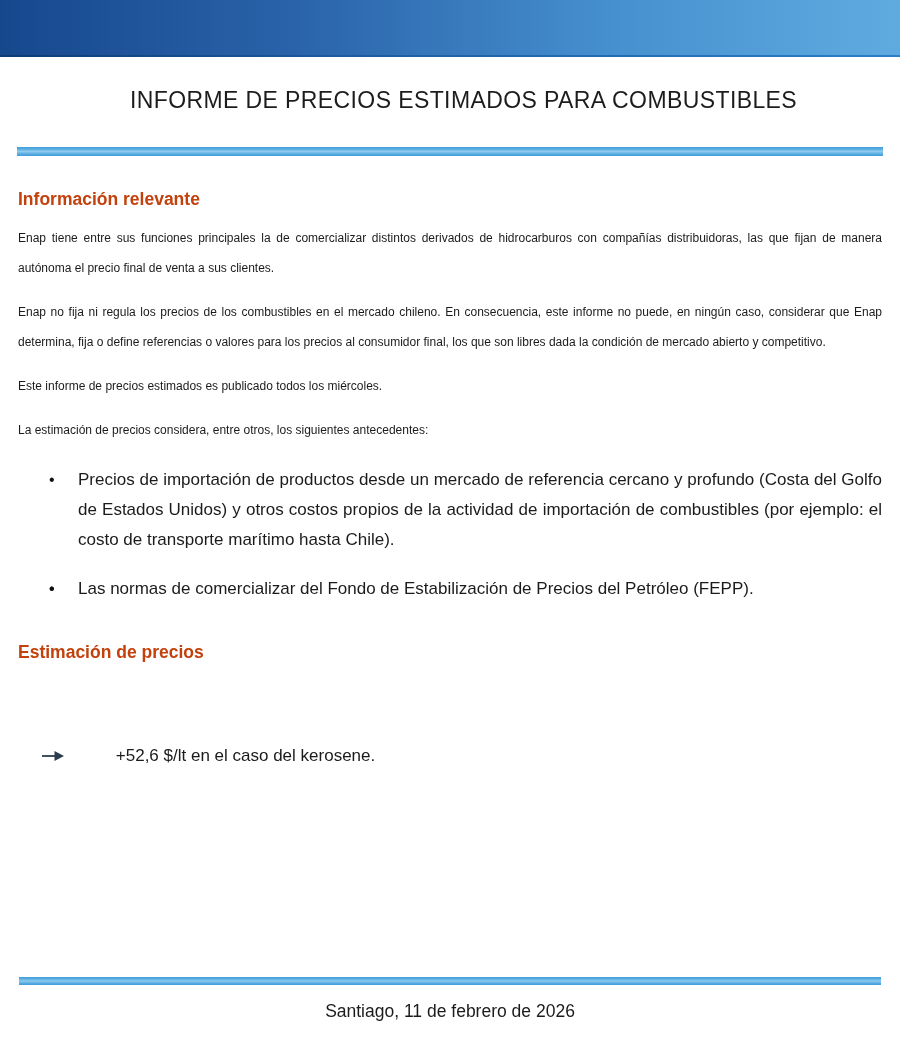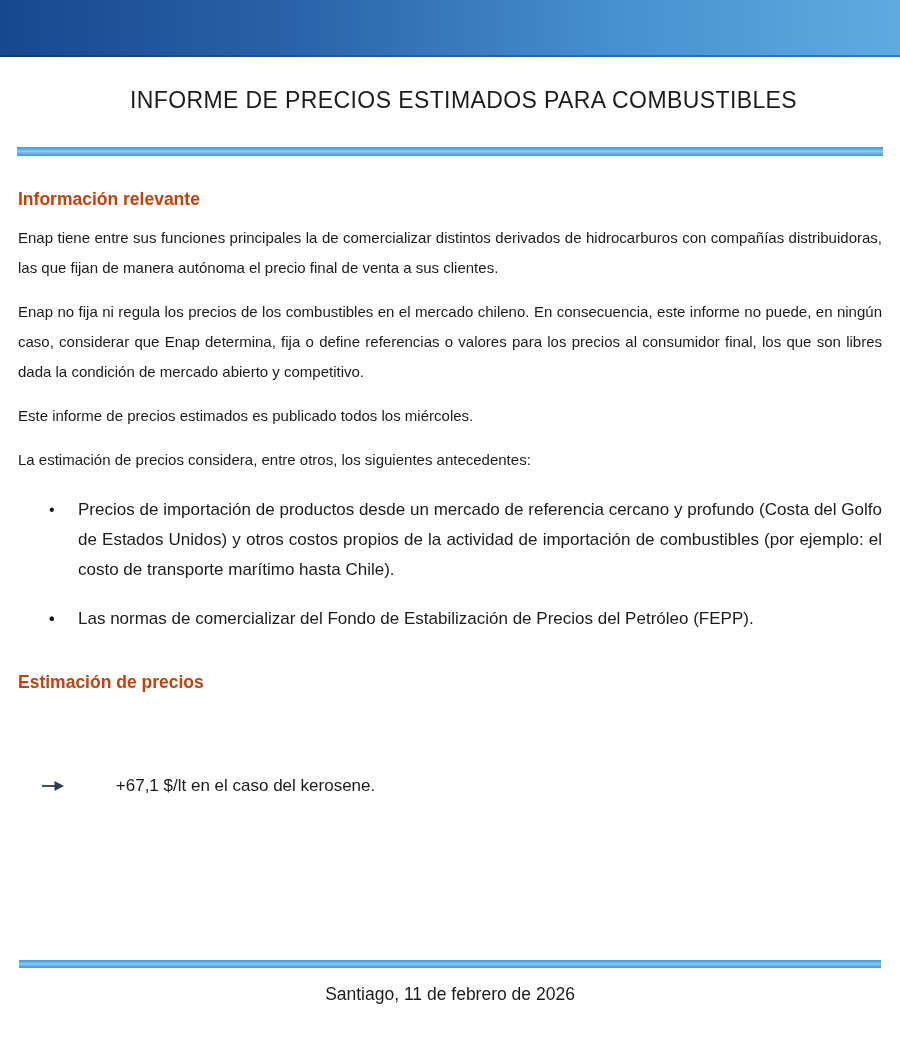--- a/index.html
+++ b/index.html
@@ -42,21 +42,21 @@
     padding: 0 18px;
   }
   h2.section-heading {
     margin: 33px 0 13px 0;
     font-size: 17.5px;
     font-weight: 700;
     color: #c2410c;
   }
   h2.section-heading.estimation { margin-top: 38px; margin-bottom: 12px; }
   p.body-text {
-    font-size: 15px;
+    font-size: 12px;
     line-height: 30px;
     text-align: justify;
     margin: 1px 0 14px 0;
     color: #1b1b1b;
   }
   p.prewrap { white-space: pre-wrap; }
   ul.dot-list {
     list-style: none;
     margin: 20px 0 6px 0;
   }
@@ -93,21 +93,21 @@
     left: 24px;
     top: 9px;
     width: 23px;
     height: 12px;
   }
   ul.arrow-list .arrow svg { display: block; width: 23px; height: 12px; }
   .footer-area {
     position: absolute;
     left: 0;
     right: 0;
-    bottom: 17px;
+    bottom: 0;
     height: 76px;
   }
   .divider.bottom {
     margin: 0 19px 0 19px;
     height: 8px;
   }
   .footer-date {
     margin-top: 16px;
     font-size: 17.5px;
     text-align: center;
@@ -156,21 +156,21 @@
 
 
     <ul class="arrow-list">
       <li>
         <span class="arrow">
           <svg viewBox="0 0 23 12" xmlns="http://www.w3.org/2000/svg">
             <line x1="0" y1="6" x2="13" y2="6" stroke="#2e3d4e" stroke-width="1.8"></line>
             <polygon points="12.5,1 22,6 12.5,11" fill="#2e3d4e"></polygon>
           </svg>
         </span>
-        <span>+67,1 $/lt en el caso del kerosene.</span>
+        <span>+52,6 $/lt en el caso del kerosene.</span>
       </li>
 
     </ul>
 
   </div>
 
   <div class="footer-area">
     <div class="divider bottom"></div>
     <div class="footer-date">Santiago, 11 de febrero de 2026</div>
   </div>

